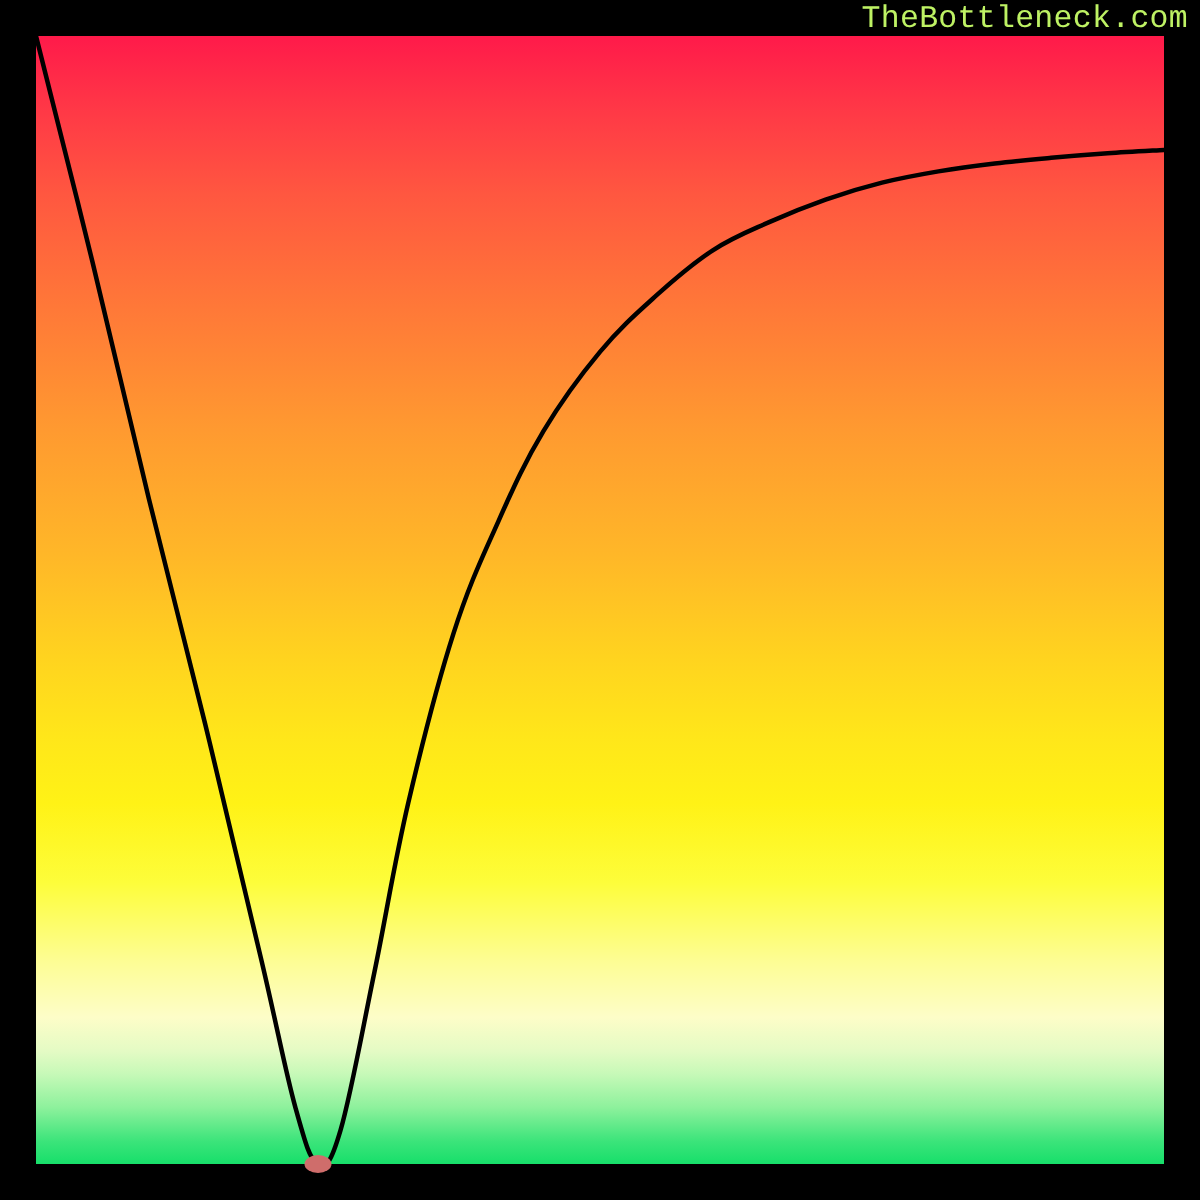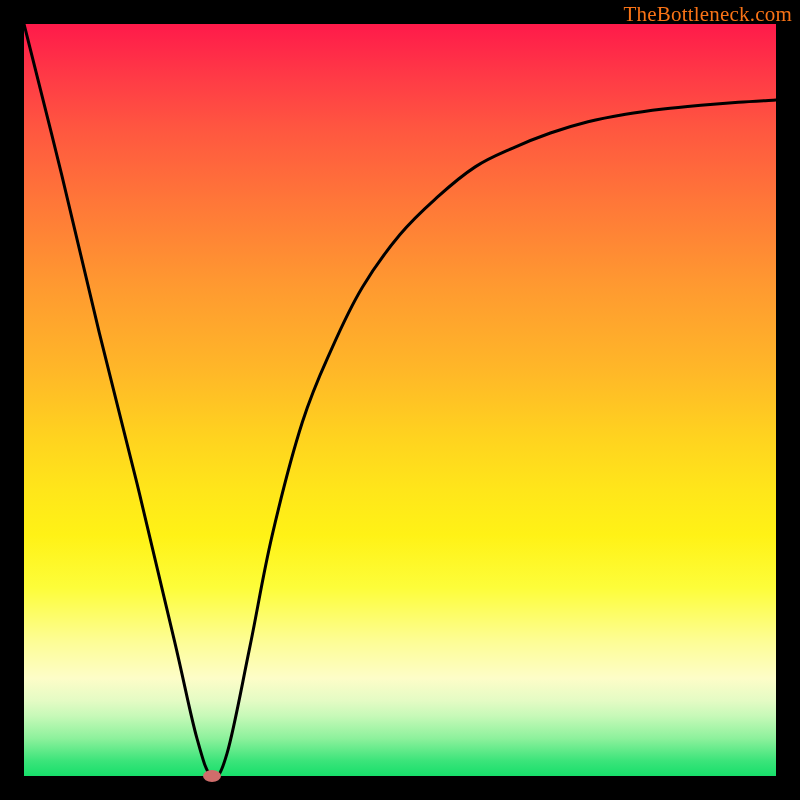--- a/index.html
+++ b/index.html
@@ -33,23 +33,23 @@
       #c7f9b8 92%,
       #8df19c 95%,
       #3be47a 98%,
       #17df6a 100%
     );
   }
   .watermark {
     position: absolute;
     top: 2px;
     right: 8px;
-    font-family: Liberation Serif, serif;
+    font-family: Liberation Mono, monospace;
     font-size: 21px;
-    color: #f97316;
+    color: #bef264;
     letter-spacing: 0.2px;
   }
   svg.curve {
     position: absolute;
     left: 0;
     top: 0;
     width: 752px;
     height: 752px;
   }
   .marker {

